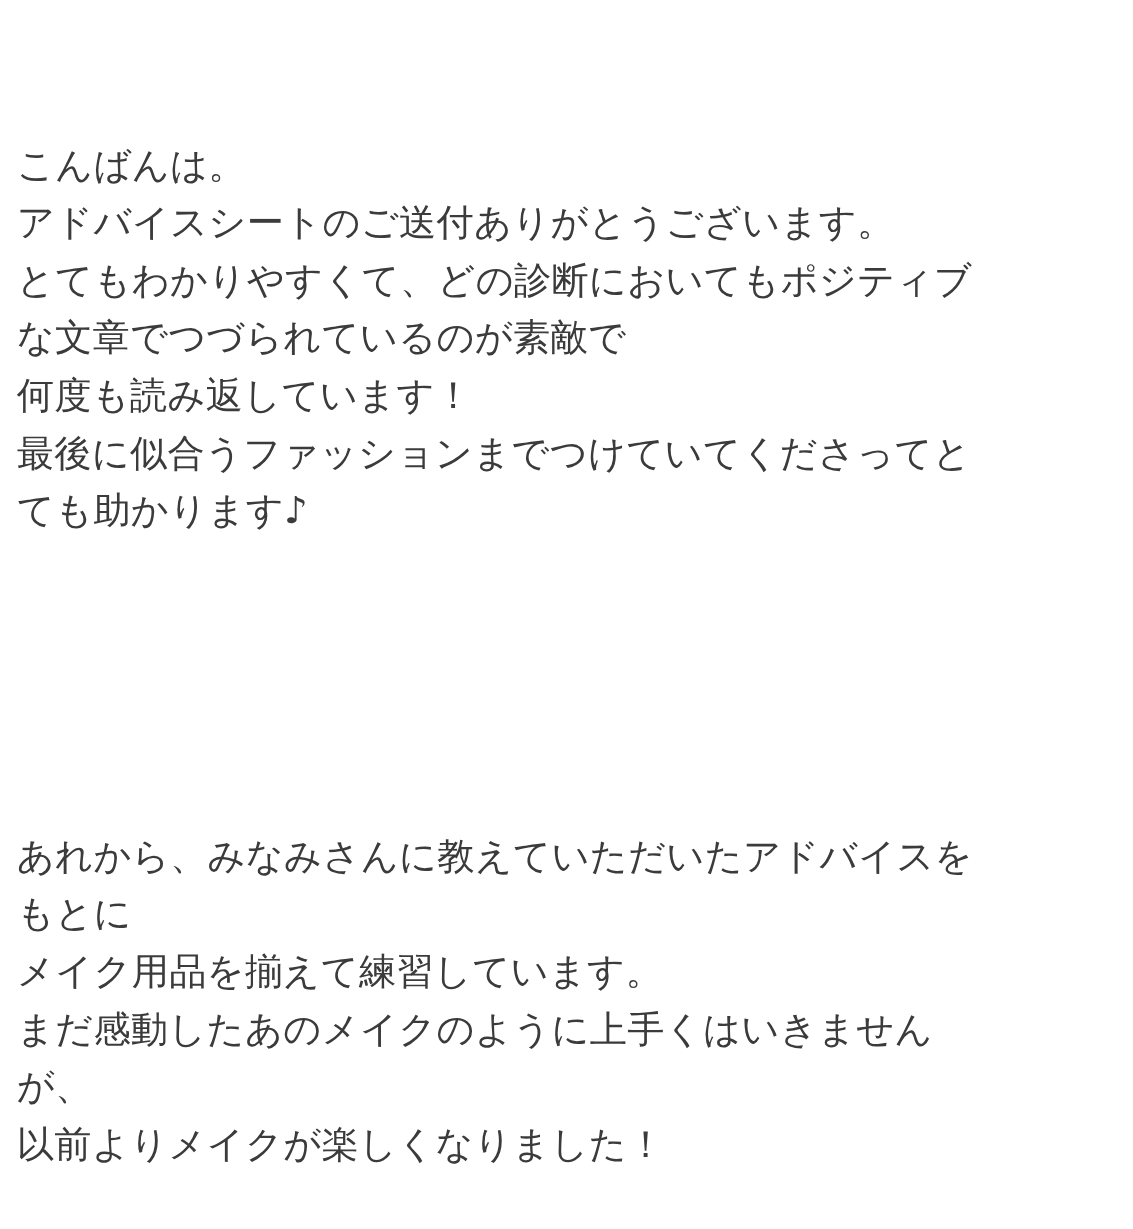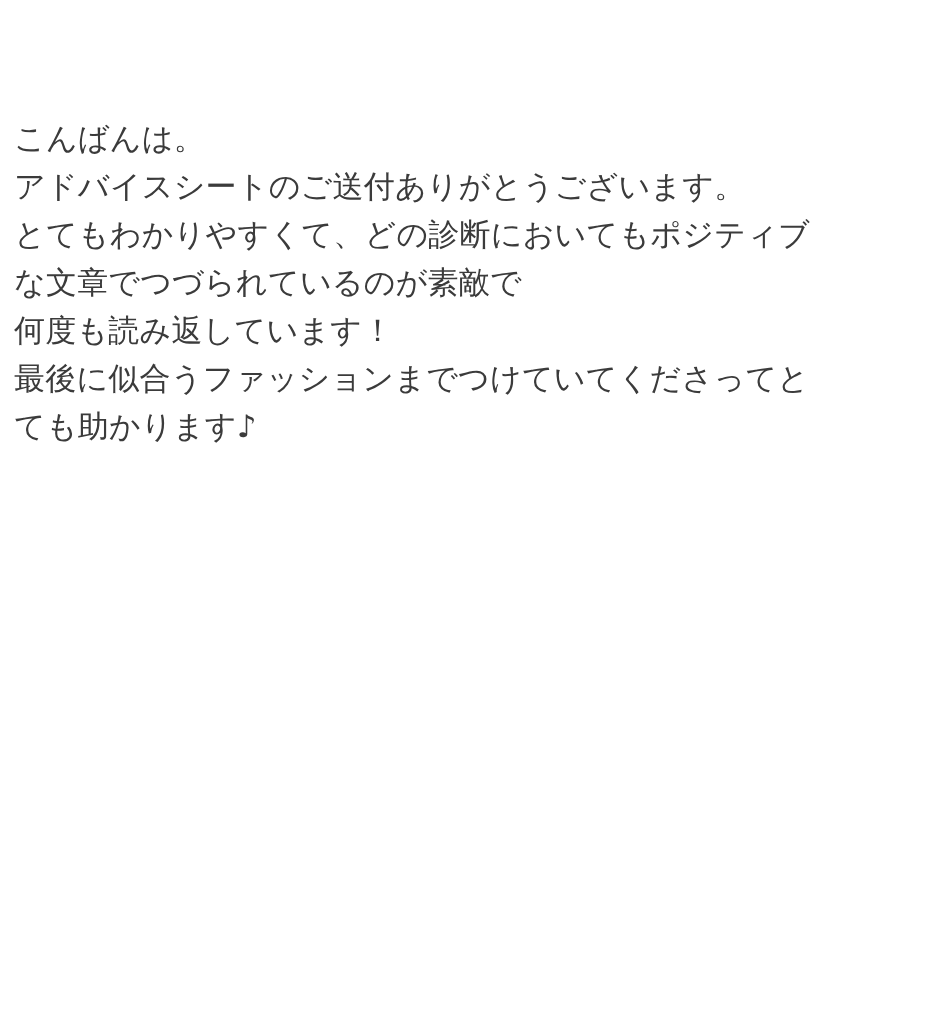--- a/index.html
+++ b/index.html
@@ -45,18 +45,24 @@
 <div class="page">
   <div class="message-body">
     <p class="para">こんばんは。
 アドバイスシートのご送付ありがとうございます。
 とてもわかりやすくて、どの診断においてもポジティブ
 な文章でつづられているのが素敵で
 何度も読み返しています！
 最後に似合うファッションまでつけていてくださってと
 ても助かります♪</p>
     <div class="spacer"></div>
+    <p class="para">あれから、みなみさんに教えていただいたアドバイスを
+もとに
+メイク用品を揃えて練習しています。
+まだ感動したあのメイクのように上手くはいきません
+が、
+以前よりメイクが楽しくなりました！</p>
     
     
     
     
   </div>
 </div>
 
 </body></html>

